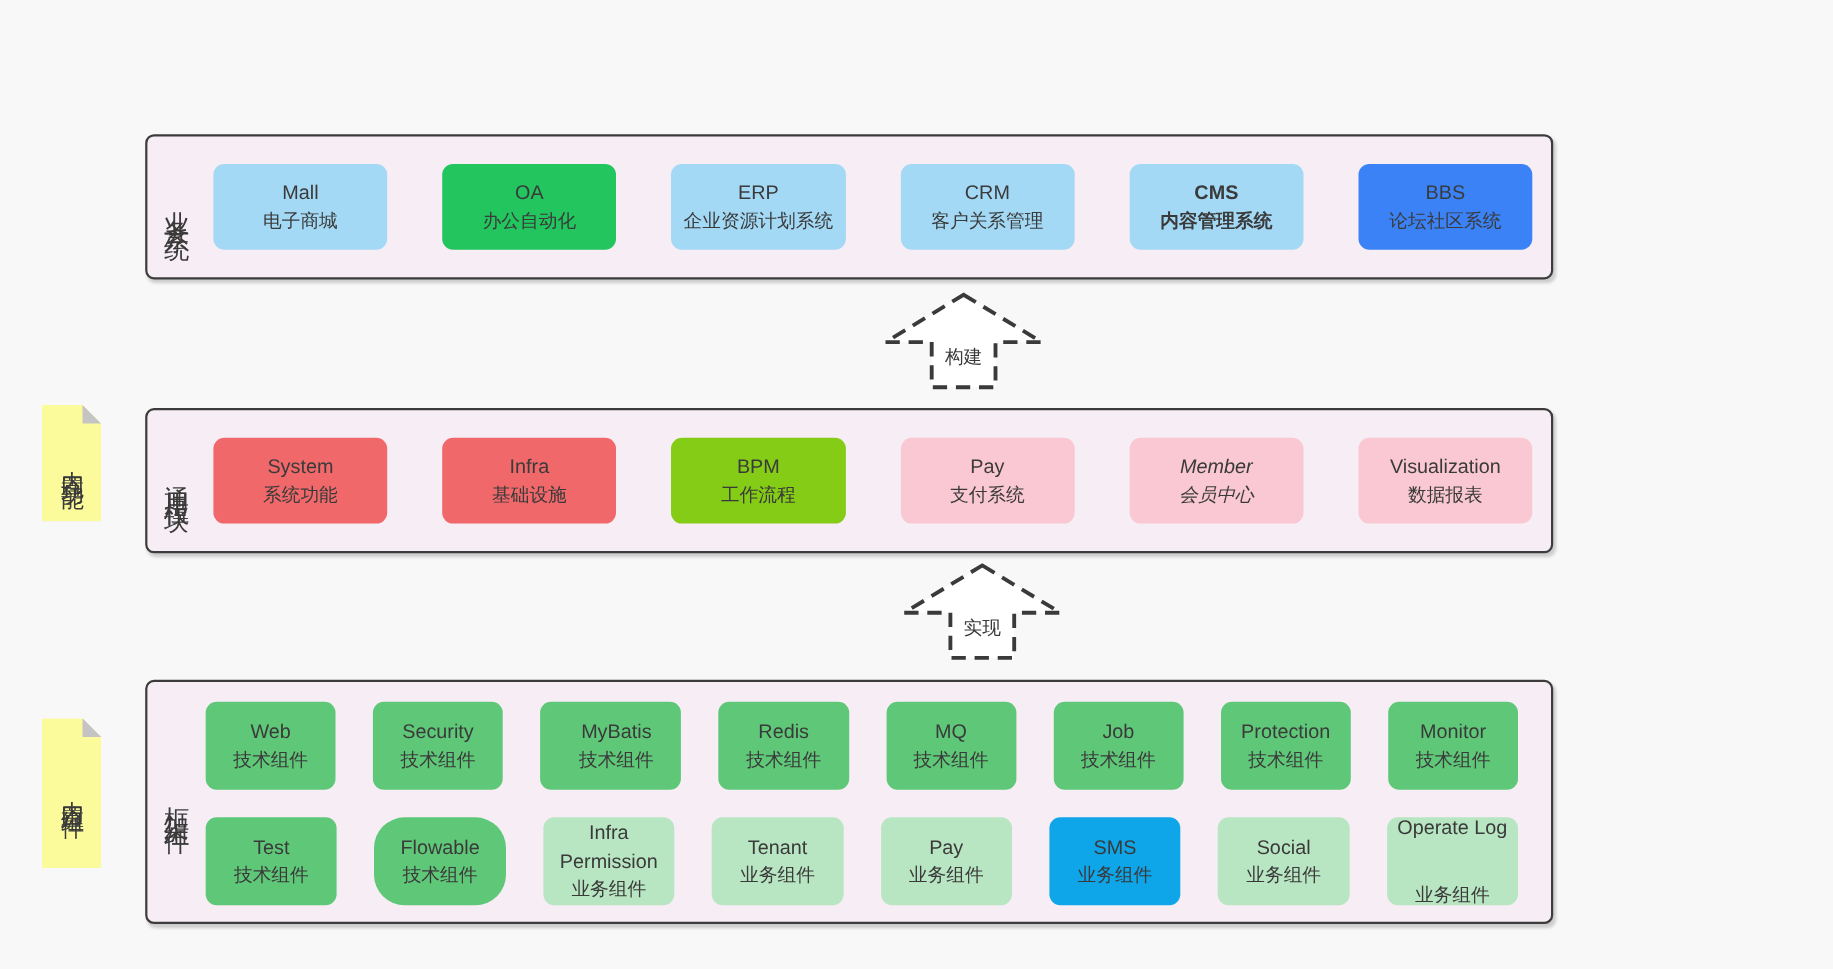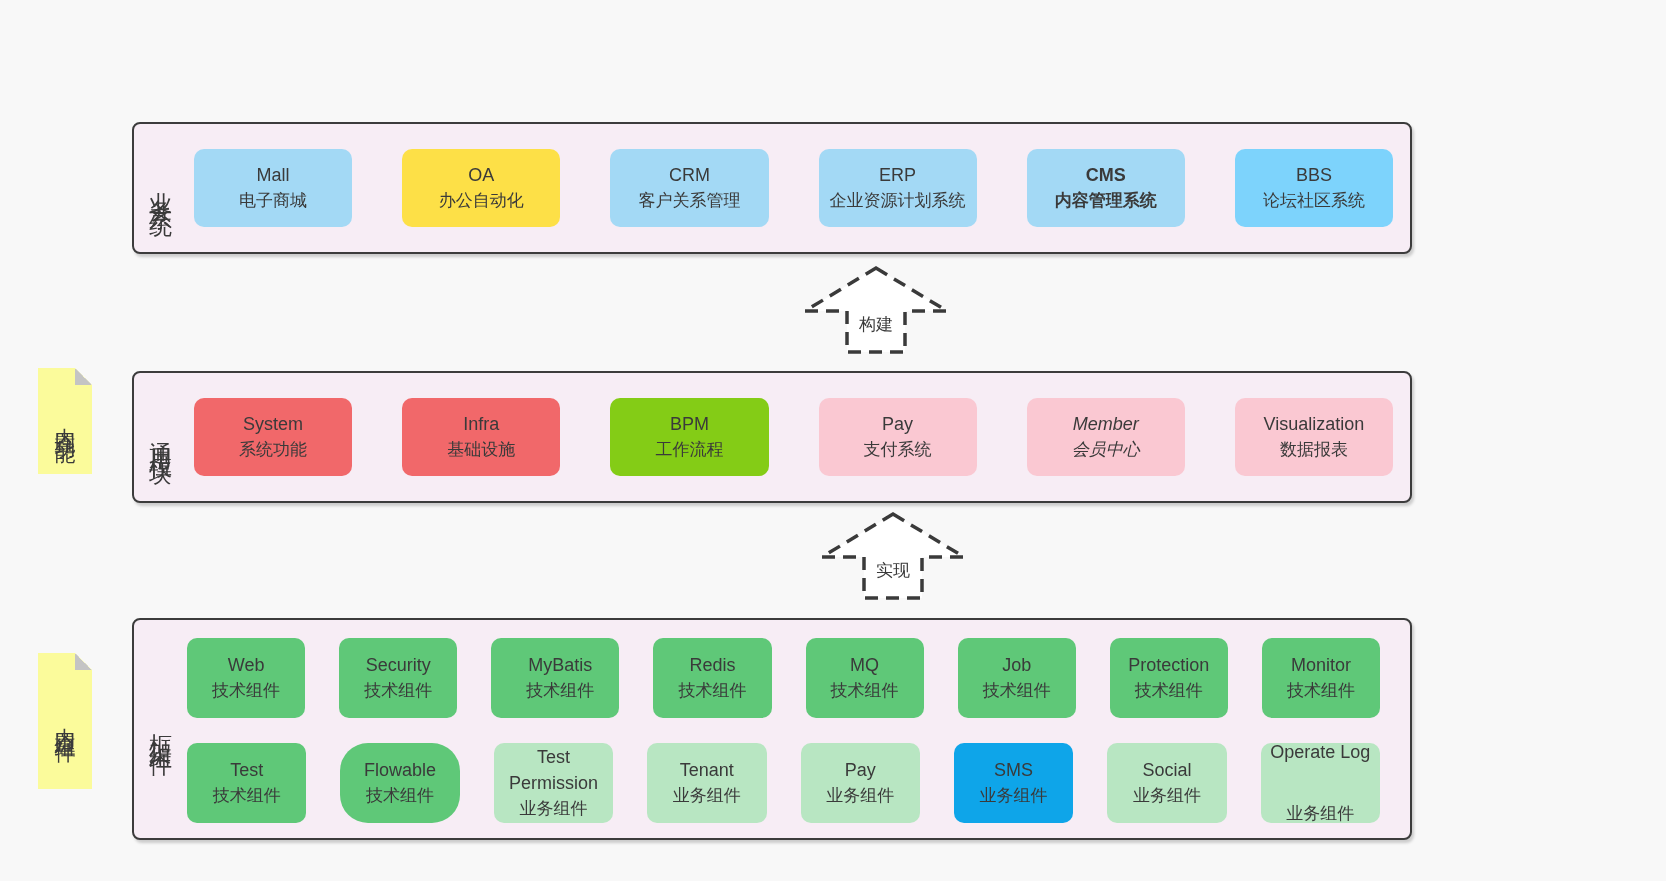--- a/index.html
+++ b/index.html
@@ -103,37 +103,37 @@
 
 <div class="canvas">
 
   <div class="band band-1">
     <div class="band-label">业务系统</div>
     <div class="row row-wide">
         <div class="box" style="background: rgb(163, 217, 245);">
           <div class="box-name">Mall</div>
           <div class="box-desc">电子商城</div>
         </div>
-        <div class="box" style="background: #fde047;">
+        <div class="box" style="background: #22c55e;">
           <div class="box-name">OA</div>
           <div class="box-desc">办公自动化</div>
+        </div>
+        <div class="box" style="background: rgb(163, 217, 245);">
+          <div class="box-name">ERP</div>
+          <div class="box-desc">企业资源计划系统</div>
         </div>
         <div class="box" style="background: rgb(163, 217, 245);">
           <div class="box-name">CRM</div>
           <div class="box-desc">客户关系管理</div>
         </div>
-        <div class="box" style="background: rgb(163, 217, 245);">
-          <div class="box-name">ERP</div>
-          <div class="box-desc">企业资源计划系统</div>
-        </div>
         <div class="box" style="background: rgb(163, 217, 245); font-weight: bold;">
           <div class="box-name">CMS</div>
           <div class="box-desc">内容管理系统</div>
         </div>
-        <div class="box" style="background: #7dd3fc;">
+        <div class="box" style="background: #3b82f6;">
           <div class="box-name">BBS</div>
           <div class="box-desc">论坛社区系统</div>
         </div>
       </div>
   </div>
 
   <div class="arrow arrow-1">
     <svg viewBox="0 0 150 92">
       <path d="M75 4 L146 47 L104 47 L104 88 L46 88 L46 47 L4 47 Z" fill="#ffffff" stroke="#3a3a3a" stroke-width="3.5" stroke-dasharray="13 8" stroke-linejoin="miter"></path>
       <text x="75" y="66" text-anchor="middle">构建</text>
@@ -220,21 +220,21 @@
     <div class="row row-eight r2">
         <div class="box" style="background: rgb(95, 200, 120);">
           <div class="box-name">Test</div>
           <div class="box-desc">技术组件</div>
         </div>
         <div class="box" style="background: rgb(95, 200, 120); border-radius: 28px;">
           <div class="box-name">Flowable</div>
           <div class="box-desc">技术组件</div>
         </div>
         <div class="box" style="background: rgb(184, 230, 194);">
-          <div class="box-name">Test Permission</div>
+          <div class="box-name">Infra Permission</div>
           <div class="box-desc">业务组件</div>
         </div>
         <div class="box" style="background: rgb(184, 230, 194);">
           <div class="box-name">Tenant</div>
           <div class="box-desc">业务组件</div>
         </div>
         <div class="box" style="background: rgb(184, 230, 194);">
           <div class="box-name">Pay</div>
           <div class="box-desc">业务组件</div>
         </div>

